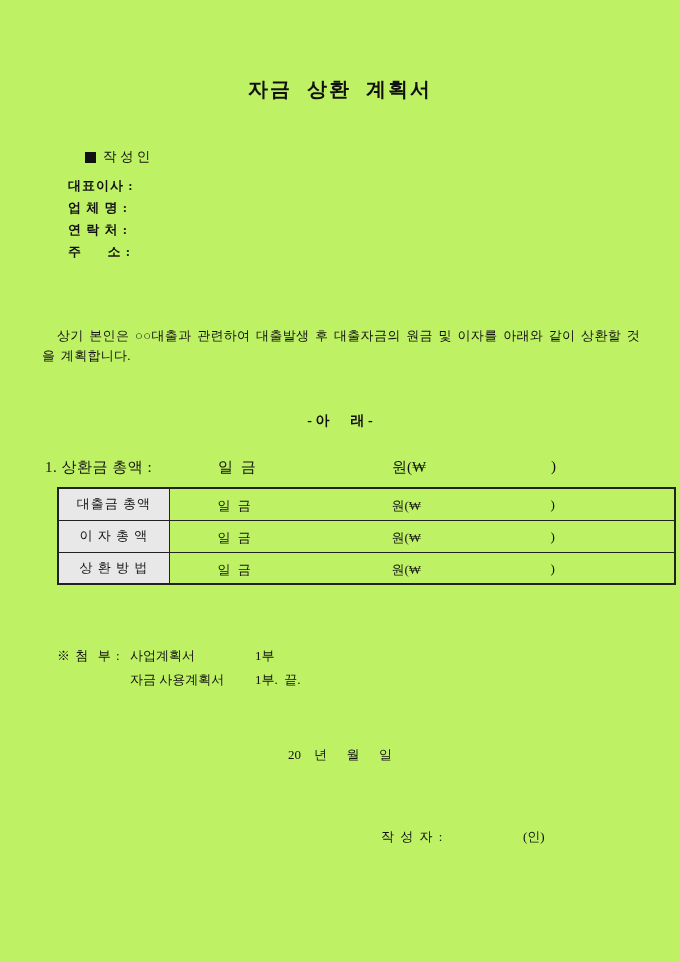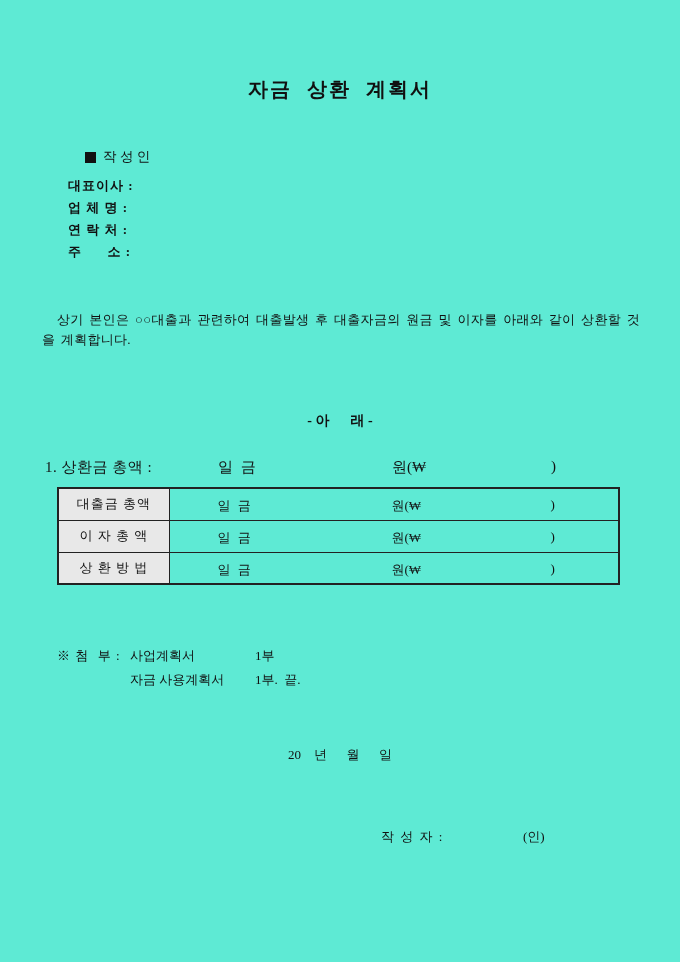--- a/index.html
+++ b/index.html
@@ -8,21 +8,21 @@
     width: 680px;
     height: 962px;
     font-family: "Liberation Serif", "DejaVu Serif", serif;
     color: #111111;
     position: relative;
     overflow: hidden;
   }
   .page {
     position: absolute;
     inset: 0;
-    background: #5eead4;
+    background: #bef264;
   }
   .pre { white-space: pre; }
 
   .doc-title {
     position: absolute;
     top: 76px;
     left: 0;
     width: 100%;
     text-align: center;
     font-size: 20px;
@@ -53,21 +53,21 @@
   }
   .writer-field {
     margin-left: 11px;
     line-height: 22px;
     letter-spacing: 1px;
     font-weight: bold;
   }
 
   .intro-paragraph {
     position: absolute;
-    top: 310px;
+    top: 326px;
     left: 42px;
     width: 598px;
     font-size: 13px;
     line-height: 20px;
     text-indent: 15px;
     letter-spacing: 0.3px;
     word-spacing: 2px;
     text-align: justify;
   }
 
@@ -91,21 +91,21 @@
   }
   .summary-line .lbl { position: absolute; left: 0; letter-spacing: 0.5px; }
   .summary-line .ilgeum { position: absolute; left: 173px; letter-spacing: 2px; }
   .summary-line .won { position: absolute; left: 347px; }
   .summary-line .close { position: absolute; left: 506px; }
 
   table.repay-table {
     position: absolute;
     top: 487px;
     left: 57px;
-    width: 563px;
+    width: 619px;
     border-collapse: collapse;
     font-size: 13px;
     padding-left: 23px;
   }
   table.repay-table th, table.repay-table td {
     border: 1px solid #222222;
     height: 32px;
     font-weight: normal;
   }
   table.repay-table { border: 2px solid #222222; }

